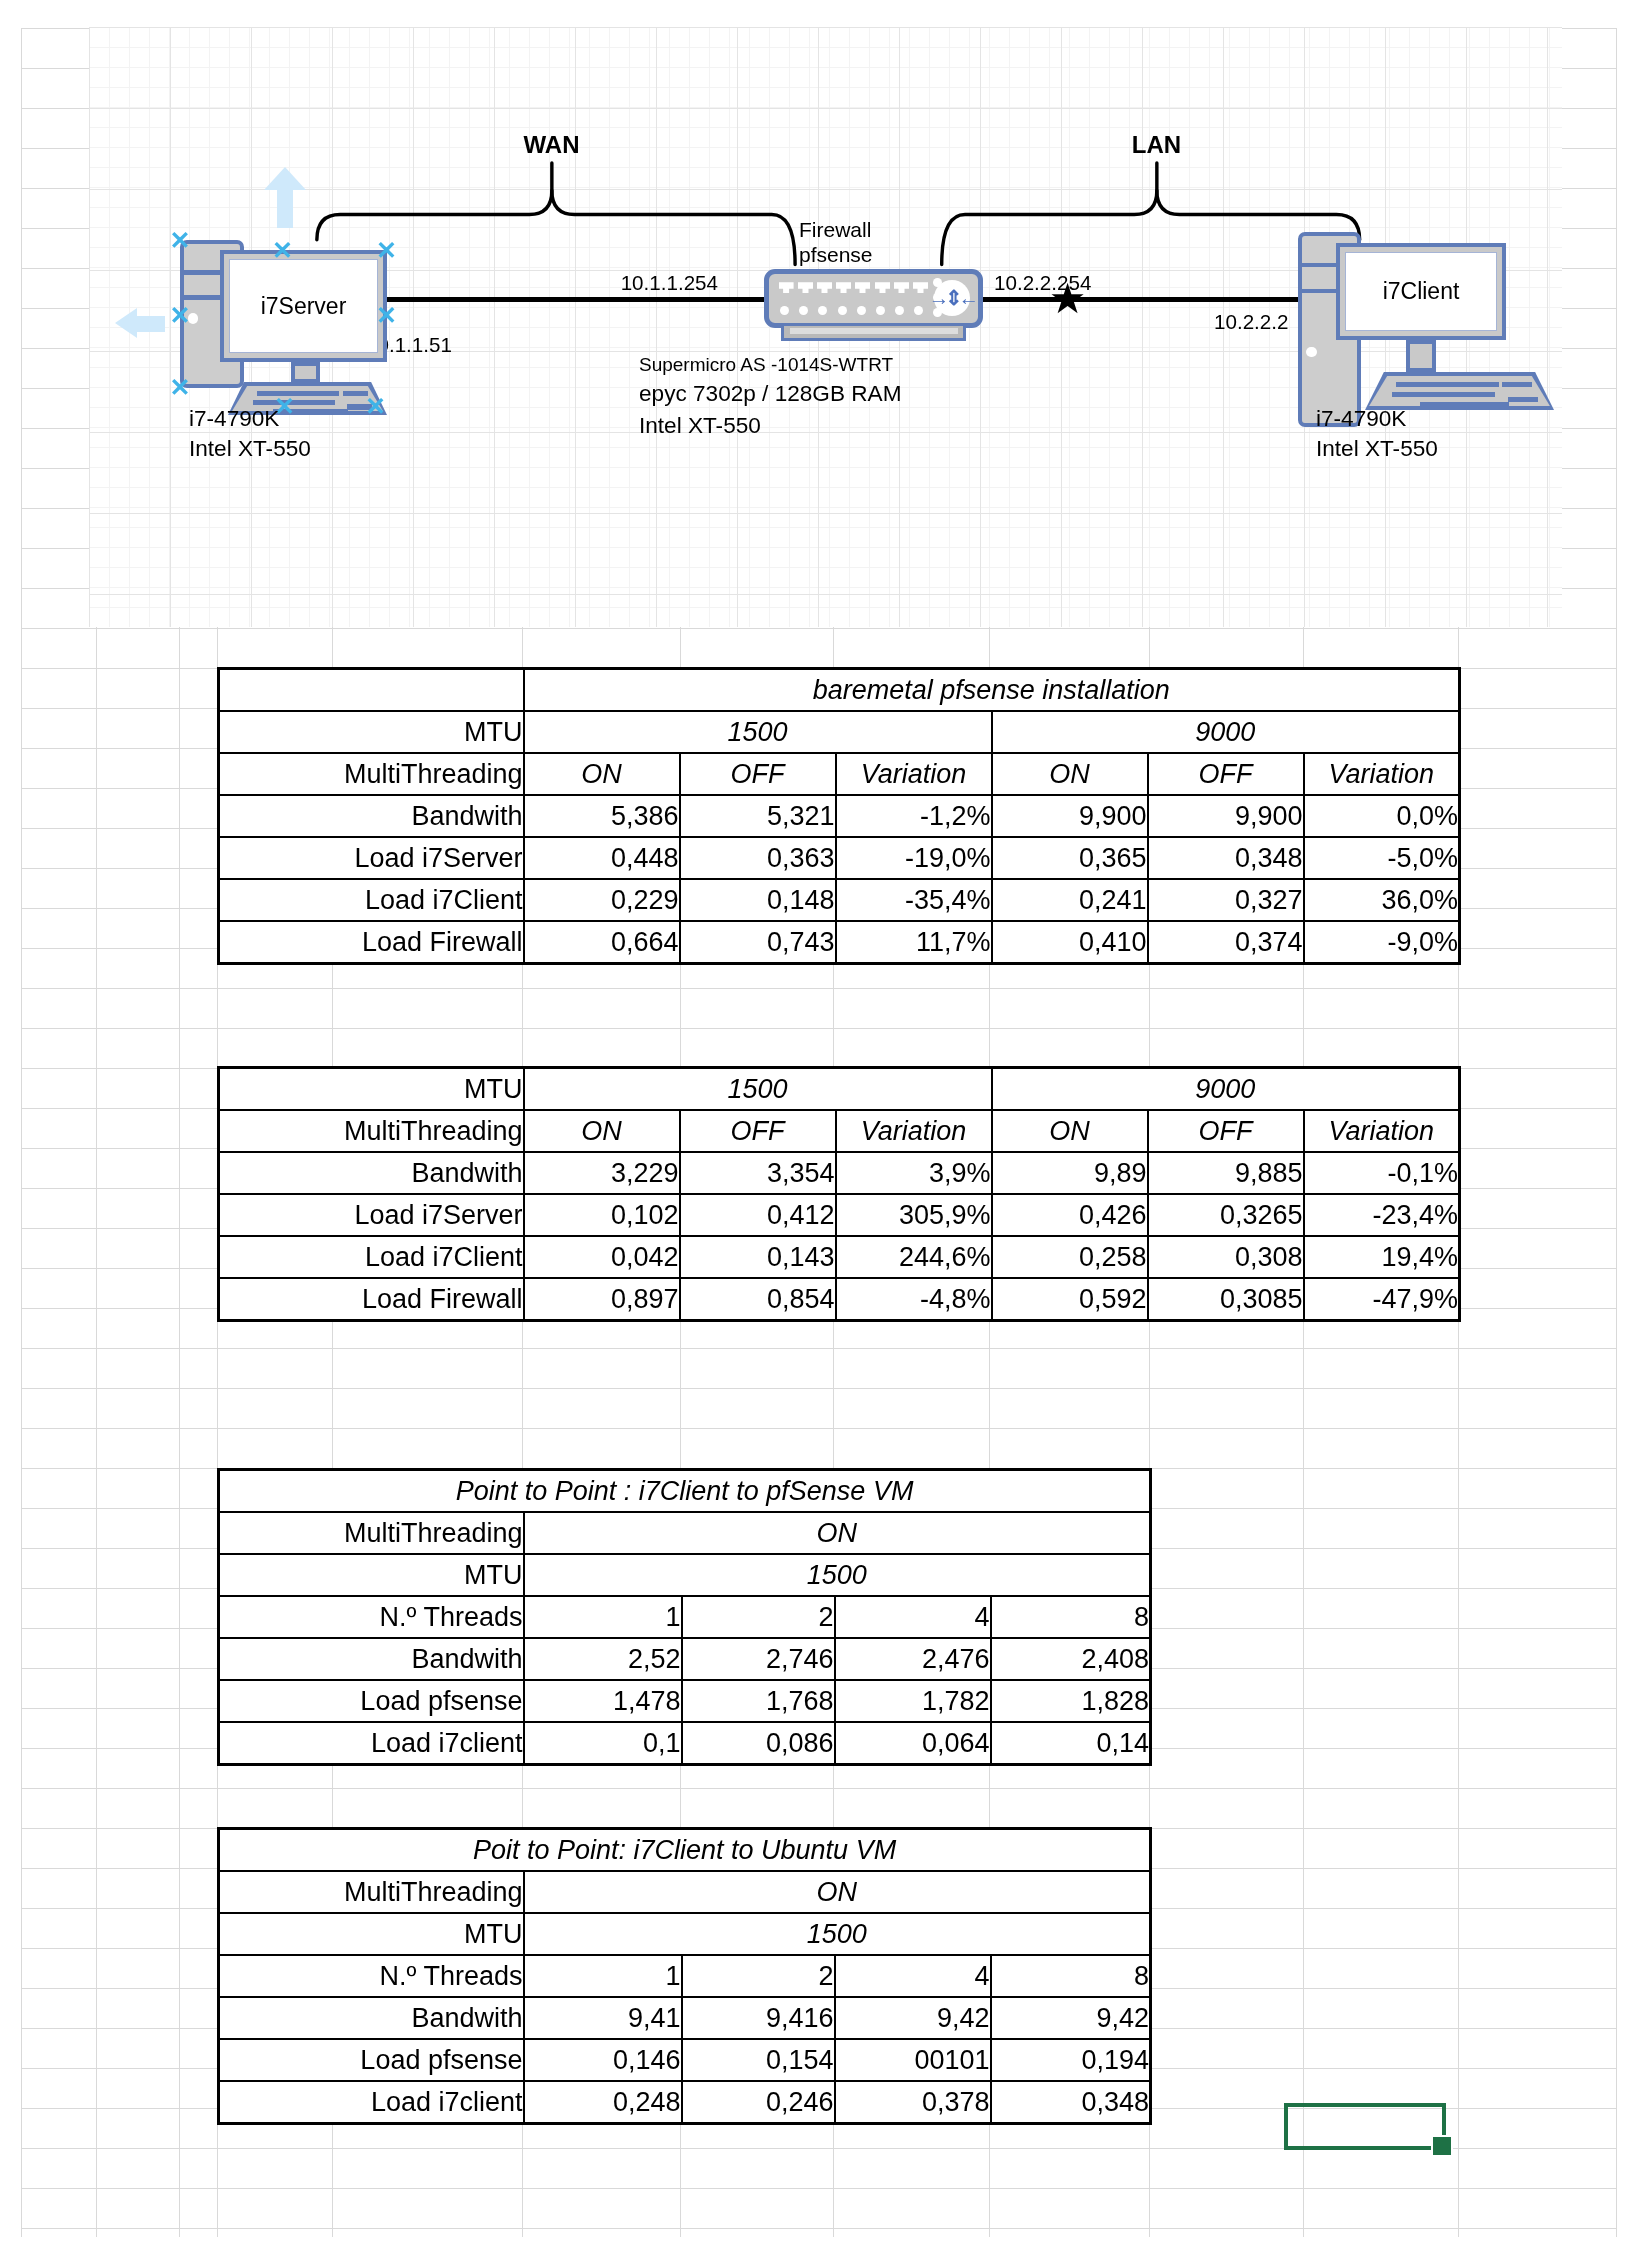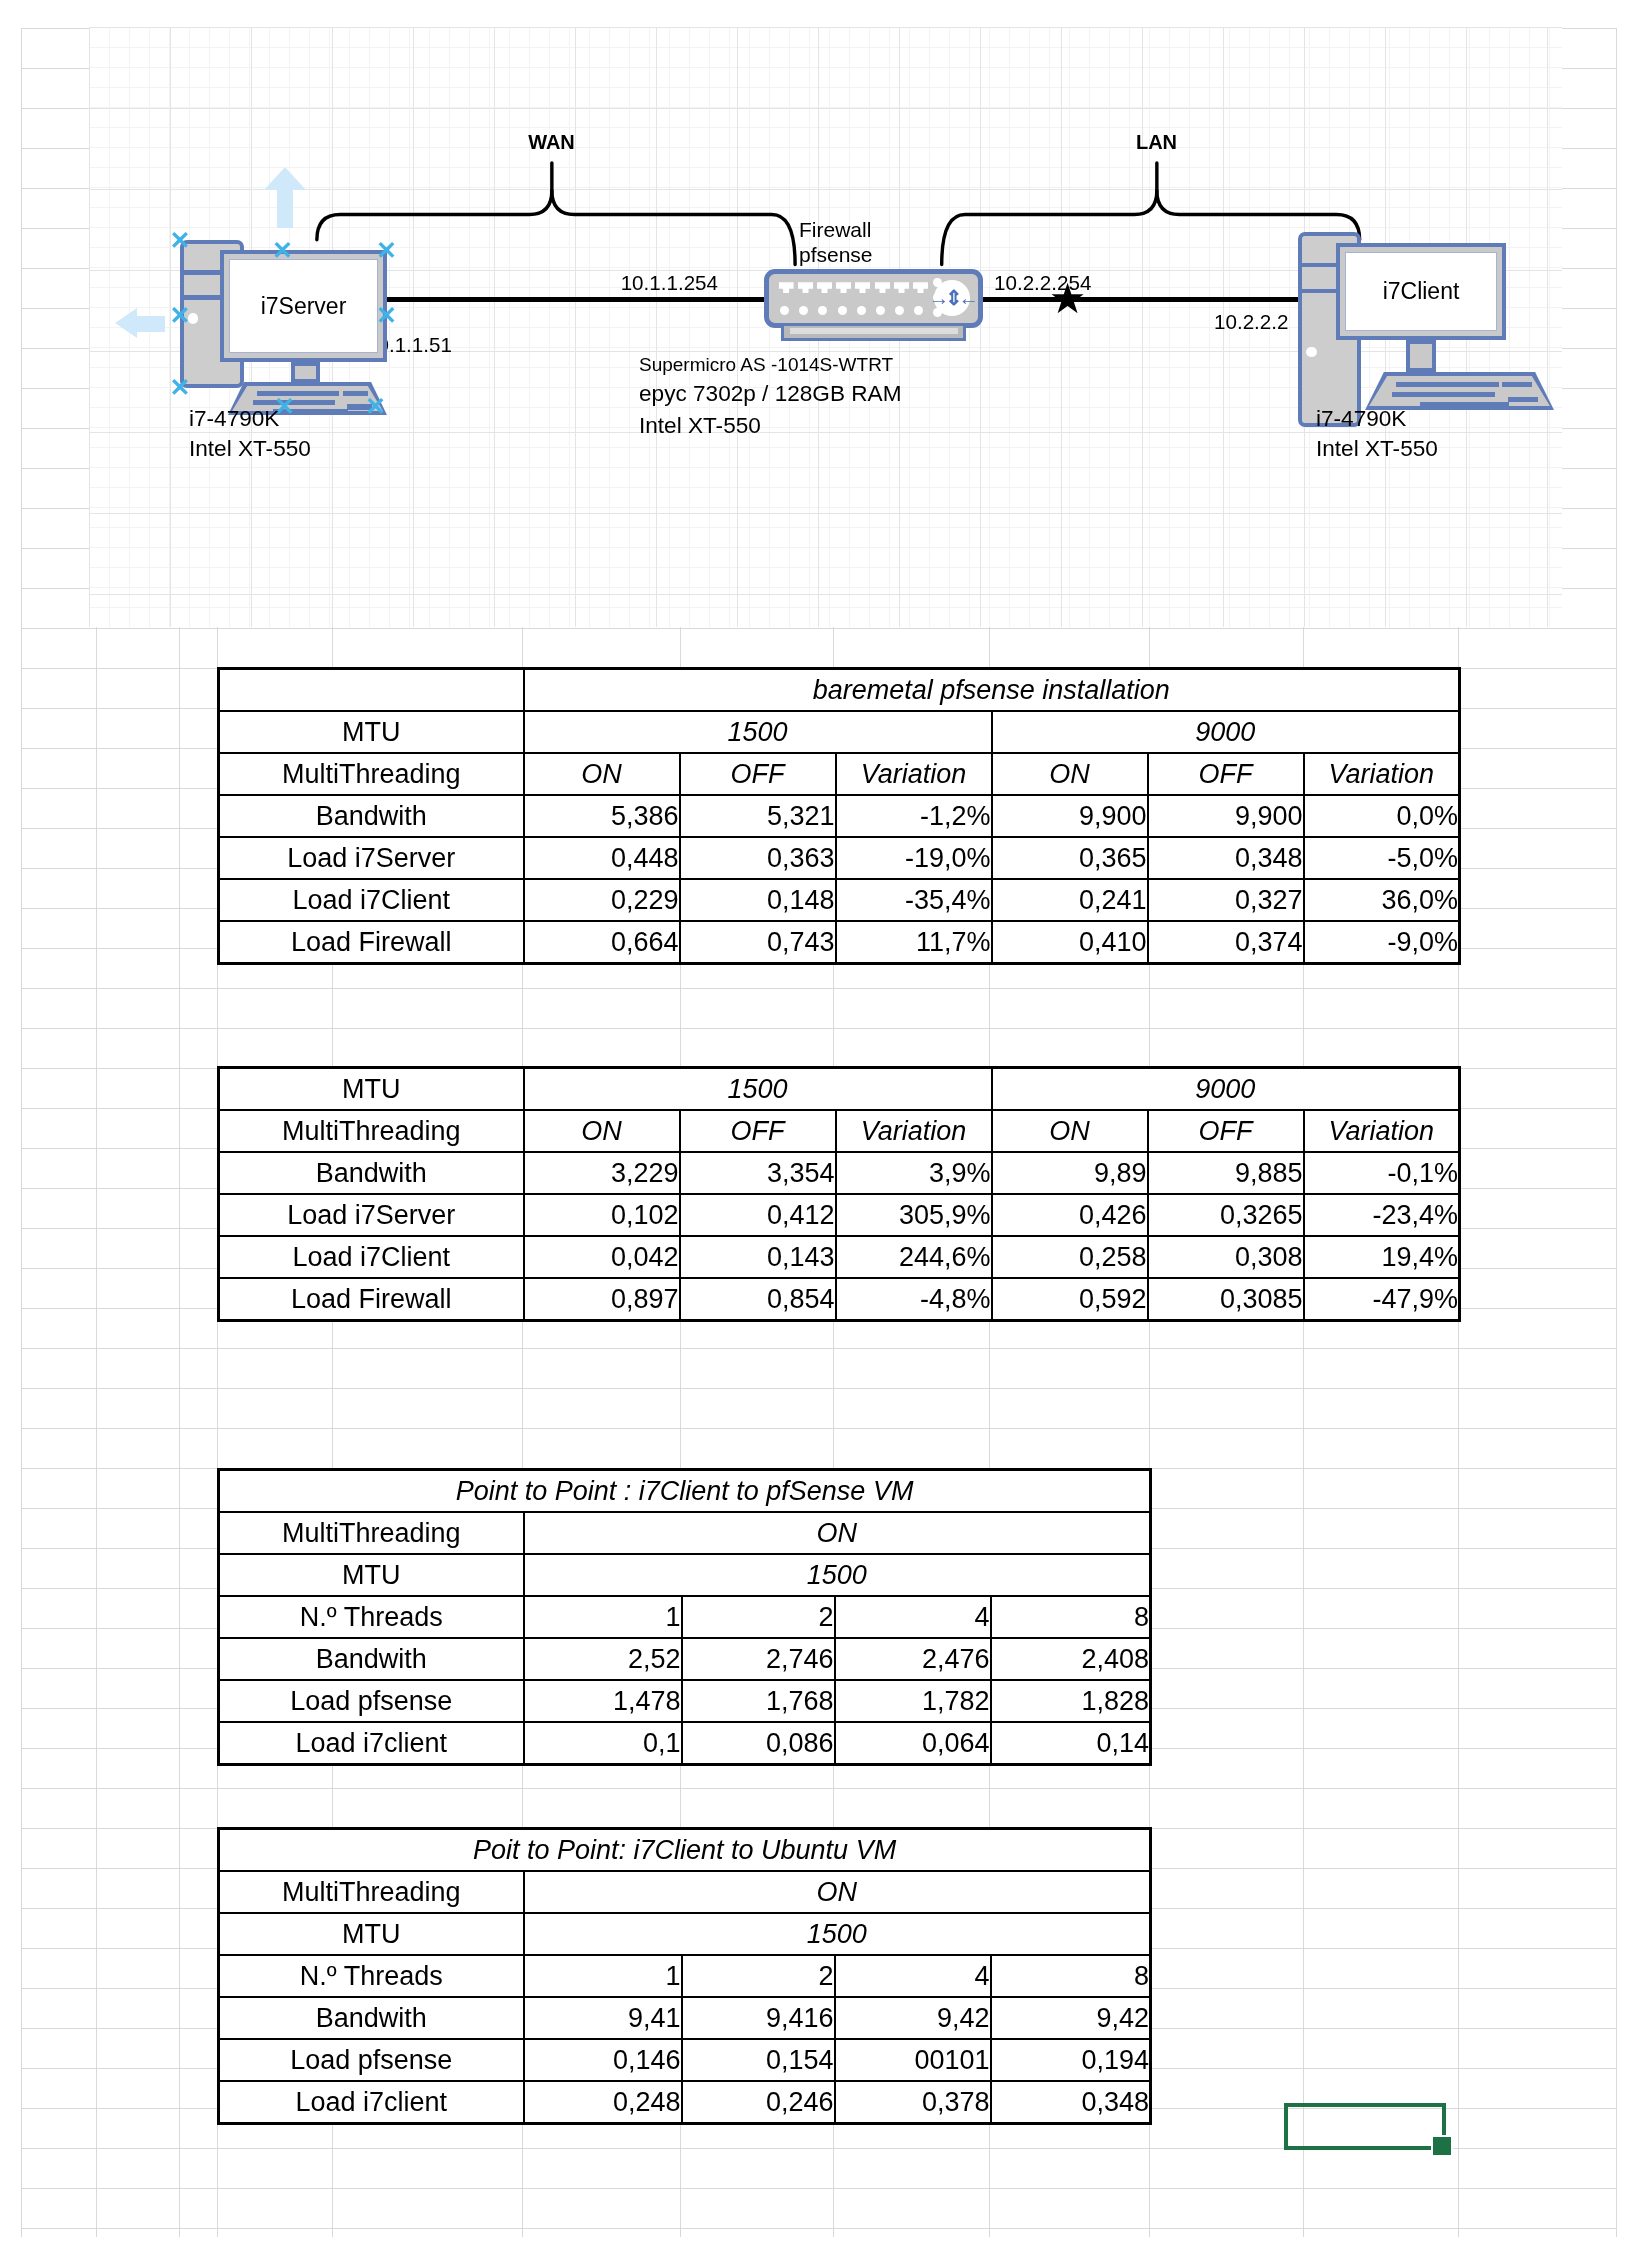--- a/index.html
+++ b/index.html
@@ -17,21 +17,21 @@
   
   .diagram{
     left:89px;top:27px;width:1473px;height:600px;background:#ffffff;
     background-image:
       repeating-linear-gradient(to right,#e4e4e4 0 0.7px,transparent 0.7px 81px),
       repeating-linear-gradient(to bottom,#e4e4e4 0 0.7px,transparent 0.7px 81px),
       repeating-linear-gradient(to right,#f3f3f3 0 0.7px,transparent 0.7px 20px),
       repeating-linear-gradient(to bottom,#f3f3f3 0 0.7px,transparent 0.7px 20px);
   }
   .braces{left:0;top:0;width:1645px;height:2261px;pointer-events:none;}
-  .netlbl{font-weight:bold;font-size:20px;text-align:center;width:137px;}
+  .netlbl{font-weight:bold;font-size:24px;text-align:center;width:137px;}
   .iplbl{font-size:20.6px;white-space:nowrap;}
   .hwlbl{white-space:nowrap;}
   .cable{height:4.8px;background:#000;}
   .star{font-size:42px;line-height:42px;width:55px;text-align:center;}
   
   .tower{background:#cdcdcd;border:4.8px solid #5f7cb8;border-radius:6.9px;box-sizing:border-box;}
   .bay{position:absolute;left:-0.7px;right:-0.7px;height:4.8px;background:#5f7cb8;}
   .pdot{position:absolute;width:10.3px;height:10.3px;border-radius:50%;background:#fff;}
   .monitor{background:#c9c9c9;border:4.8px solid #5f7cb8;box-sizing:border-box;}
   .screen{position:absolute;left:4.8px;top:4.8px;right:4.8px;bottom:4.8px;background:#fff;border:1.4px solid #a5b4d6;
@@ -52,21 +52,21 @@
         clip-path:polygon(0 0,100% 0,100% 60%,70% 60%,70% 100%,30% 100%,30% 60%,0 60%);}
   .led{position:absolute;width:9px;height:9px;border-radius:50%;background:#fff;}
   .fw-circle{position:absolute;right:8.2px;top:6.2px;width:36px;height:36px;border-radius:50%;background:#fff;
              display:flex;align-items:center;justify-content:center;}
   .fw-arrows{color:#4a6fbd;font-size:20.6px;font-weight:bold;line-height:20.6px;letter-spacing:-4.1px;}
   .extarrow{color:#cfe9fb;}
   
   table.tbl{position:absolute;border-collapse:collapse;table-layout:fixed;background:#fff;
             font-size:27px;border:3.4px solid #000;}
   table.tbl td{border:2.1px solid #000;height:40px;padding:0;white-space:nowrap;overflow:hidden;}
-  td.lab{text-align:center;padding-left:5.5px;}
+  td.lab{text-align:right;padding-left:5.5px;}
   td.num{text-align:right;padding-right:6.9px;}
   td.ctr{text-align:center;font-style:italic;}
   
   .sel{left:1284px;top:2103px;width:162px;height:47px;border:4.8px solid #1e7145;box-sizing:border-box;}
   .fillhandle{position:absolute;right:-11px;bottom:-11px;width:18px;height:18px;
               background:#1e7145;border:2.7px solid #fff;box-sizing:content-box;}
 </style>
 </head>
 <body>
 

